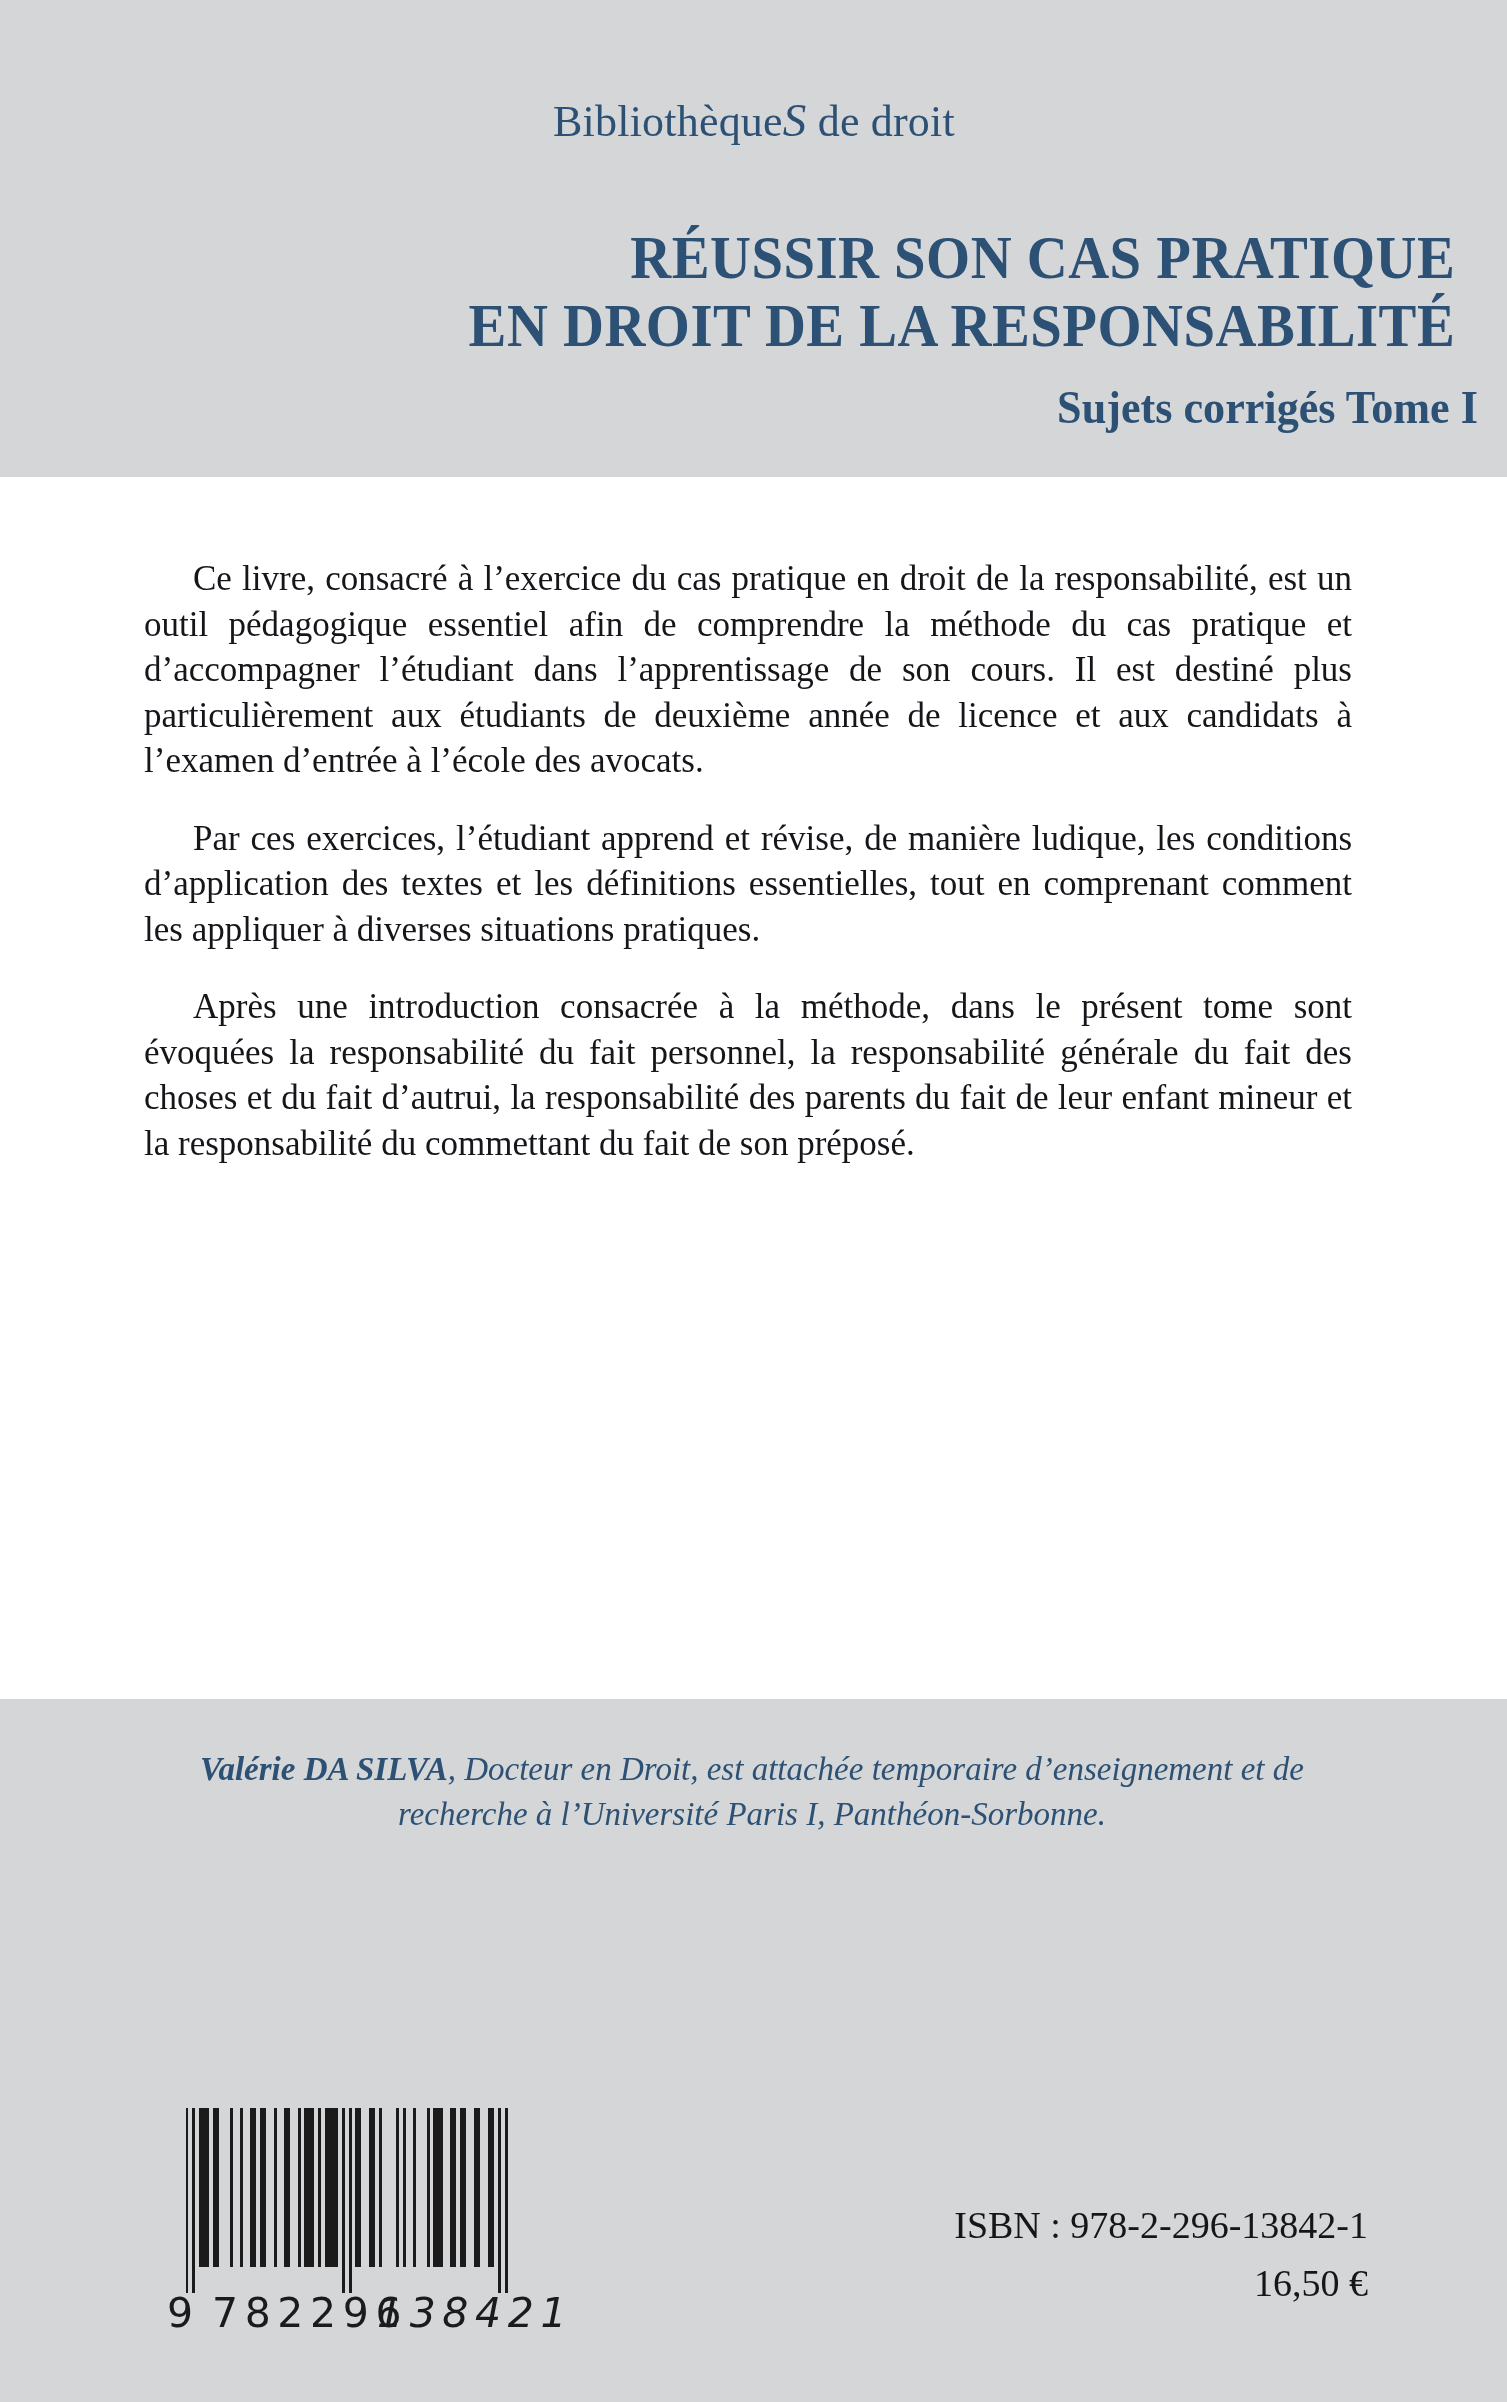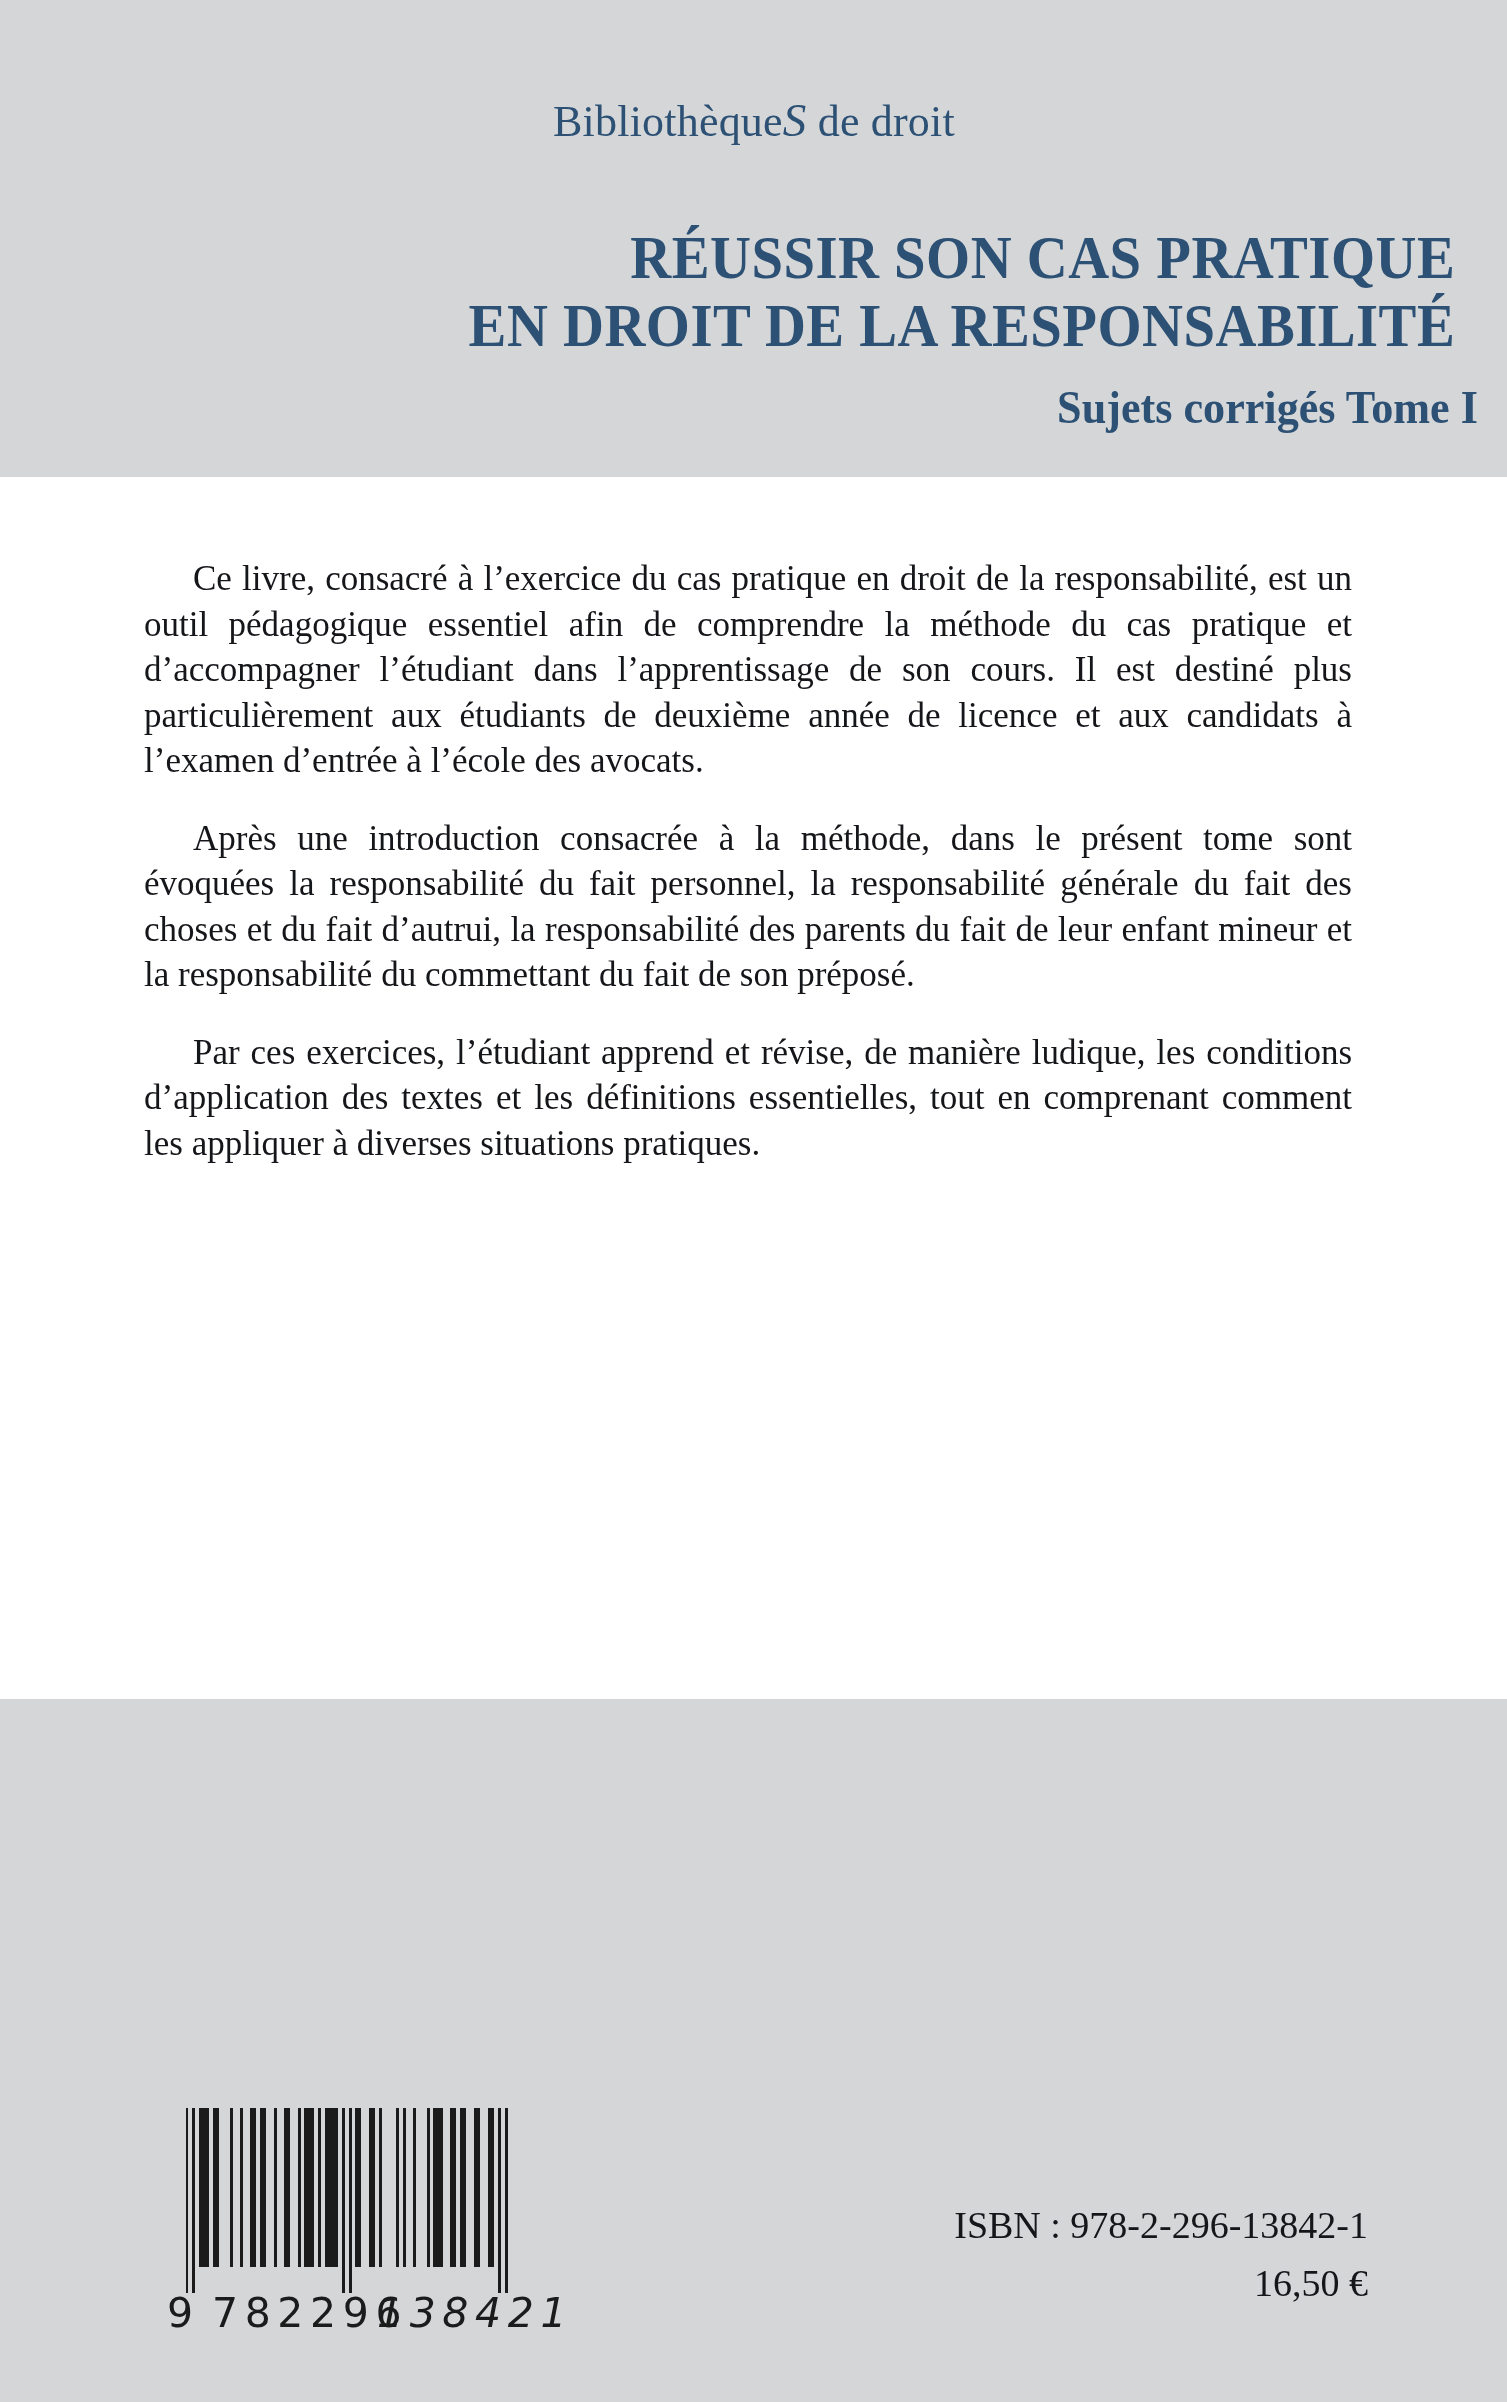--- a/index.html
+++ b/index.html
@@ -170,24 +170,25 @@
   <div id="series-line"><span>Bibliothèque</span><span class="swash">S</span><span> de droit</span></div>
 
   <div id="title-block">
     <span class="title-line">RÉUSSIR SON CAS PRATIQUE</span>
     <span class="title-line">EN DROIT DE LA RESPONSABILITÉ</span>
     <span id="subtitle-line">Sujets corrigés Tome I</span>
   </div>
 
   <div id="blurb">
     <p>Ce livre, consacré à l’exercice du cas pratique en droit de la responsabilité, est un outil pédagogique essentiel afin de comprendre la méthode du cas pratique et d’accompagner l’étudiant dans l’apprentissage de son cours. Il est destiné plus particulièrement aux étudiants de deuxième année de licence et aux candidats à l’examen d’entrée à l’école des avocats.</p>
+    <p>Par ces exercices, l’étudiant apprend et révise, de manière ludique, les conditions d’application des textes et les définitions essentielles, tout en comprenant comment les appliquer à diverses situations pratiques.</p>
     <p>Après une introduction consacrée à la méthode, dans le présent tome sont évoquées la responsabilité du fait personnel, la responsabilité générale du fait des choses et du fait d’autrui, la responsabilité des parents du fait de leur enfant mineur et la responsabilité du commettant du fait de son préposé.</p>
-    <p>Par ces exercices, l’étudiant apprend et révise, de manière ludique, les conditions d’application des textes et les définitions essentielles, tout en comprenant comment les appliquer à diverses situations pratiques.</p>
-  </div>
-
+  </div>
+
+  <div id="author-bio"><span class="author-name">Valérie DA SILVA</span><span>, Docteur en Droit, est attachée temporaire d’enseignement et de recherche à l’Université Paris I, Panthéon-Sorbonne.</span></div>
 
   <div id="barcode-area">
     <div id="barcode-bars">
         <div class="bar tall" style="left: 18.7px; width: 2.8px;"></div>
         <div class="bar tall" style="left: 25.4px; width: 2.8px;"></div>
         <div class="bar short" style="left: 32px; width: 9.6px;"></div>
         <div class="bar short" style="left: 46px; width: 6.2px;"></div>
         <div class="bar short" style="left: 63px; width: 2.8px;"></div>
         <div class="bar short" style="left: 73px; width: 2.8px;"></div>
         <div class="bar short" style="left: 83px; width: 6.2px;"></div>

